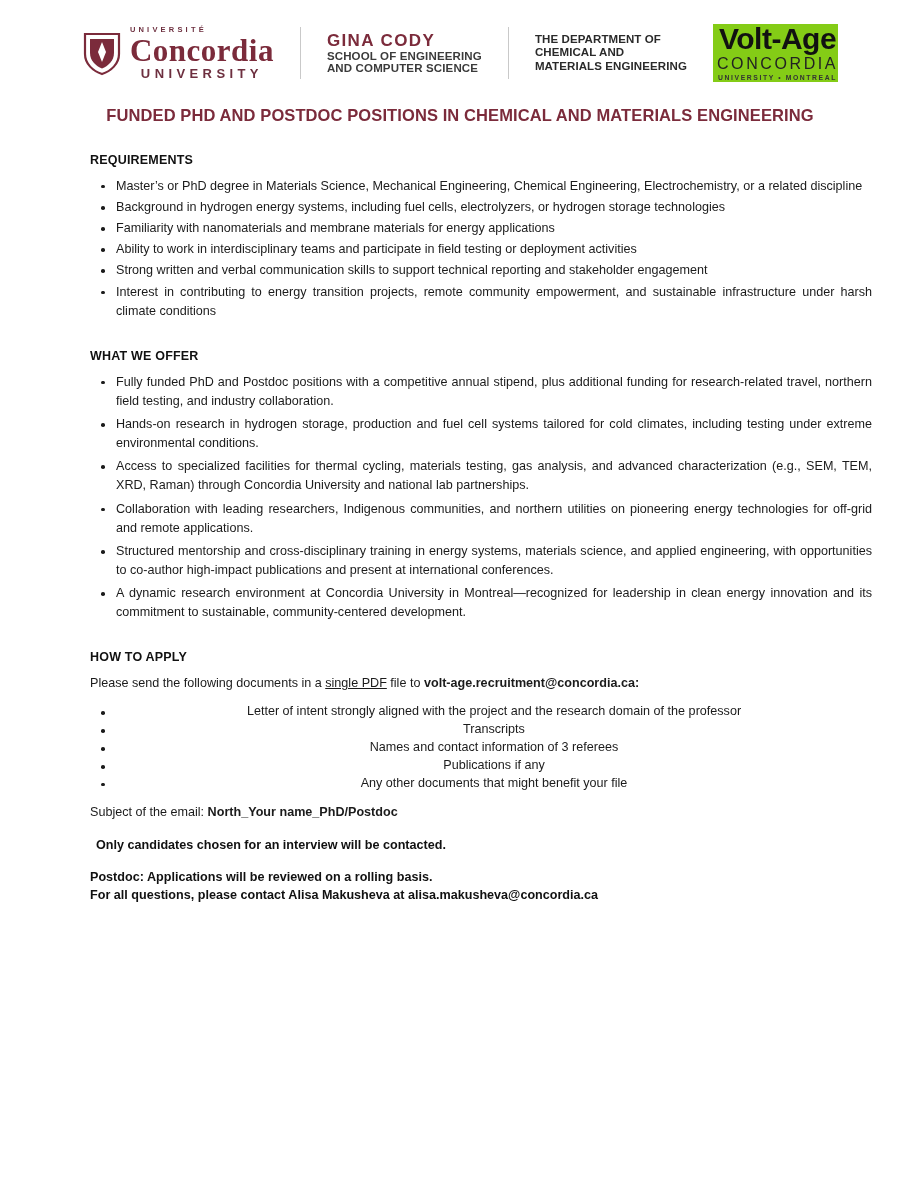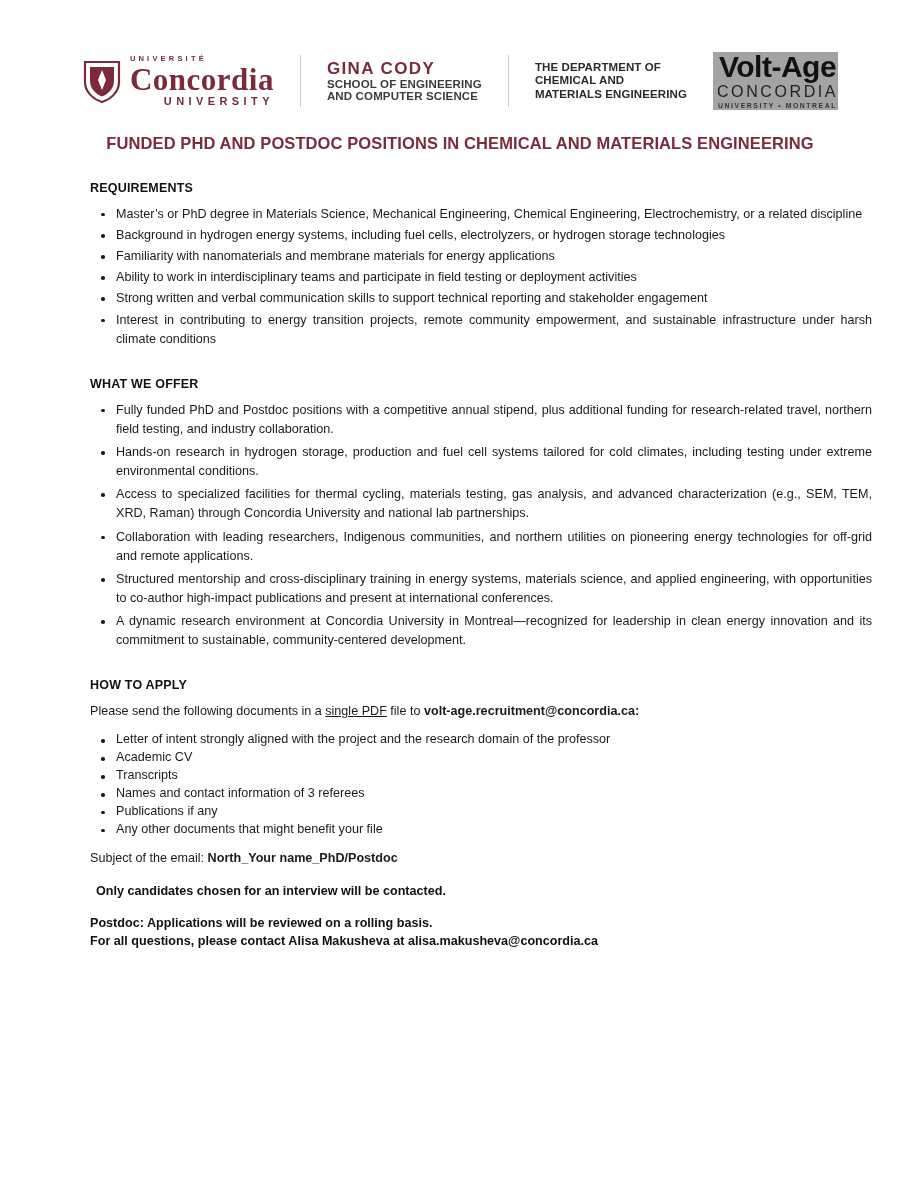--- a/index.html
+++ b/index.html
@@ -24,21 +24,20 @@
   }
 
   
   .logo-band {
     display: flex;
     align-items: center;
     justify-content: center;
     gap: 26px;
     padding: 24px 60px 6px 60px;
     box-sizing: border-box;
-    margin-top: 28px;
   }
 
   .logo-concordia {
     display: flex;
     align-items: center;
     gap: 8px;
   }
   .shield {
     width: 40px;
     height: 46px;
@@ -57,25 +56,25 @@
   }
   .concordia-mid {
     font-family: "Liberation Serif", serif;
     font-size: 31px;
     font-weight: 700;
     color: #7b2b3b;
     letter-spacing: 0.5px;
     margin: 1px 0 1px 0;
   }
   .concordia-bot {
-    font-size: 11px;
+    font-size: 13px;
     letter-spacing: 4.4px;
     color: #6d2f3f;
     font-weight: 700;
-    text-align: right;
+    text-align: center;
   }
 
   .divider-v {
     width: 1px;
     height: 52px;
     background: #c9c9c9;
   }
 
   .logo-ginacody {
     line-height: 1.12;
@@ -95,21 +94,21 @@
 
   .logo-dept {
     line-height: 1.16;
     font-size: 11.5px;
     font-weight: 700;
     color: #2a2a2a;
     letter-spacing: 0.1px;
   }
 
   .logo-voltage {
-    background: #a3a3a3;
+    background: #84cc16;
     text-align: center;
     line-height: 1;
     padding-left: 4px;
   }
   .va-title {
     font-family: "Liberation Sans", sans-serif;
     font-size: 30px;
     font-weight: 700;
     color: #111111;
     letter-spacing: -0.5px;
@@ -182,21 +181,21 @@
     height: 3.6px;
     background: #1b1b1b;
     border-radius: 50%;
   }
   ul.offer > li {
     margin-bottom: 4px;
   }
   ul.tight > li {
     margin-bottom: 0;
     line-height: 1.42;
-    text-align: left;
+    text-align: center;
   }
 
   .apply-block {
     margin-top: 6px;
   }
   .para {
     font-size: 12.6px;
     line-height: 1.5;
     color: #1b1b1b;
     margin: 10px 0 10px 0;
@@ -288,21 +287,20 @@
 
     <div class="apply-block">
       <div class="section-head">HOW TO APPLY</div>
 
       <div class="para">
         <span>Please send the following documents in a </span><span class="u">single PDF</span><span> file to </span><span class="b">volt-age.recruitment@concordia.ca:</span>
       </div>
 
       <ul class="bullets tight">
         <li>Letter of intent strongly aligned with the project and the research domain of the professor</li>
-        <li>Academic CV</li>
         <li>Transcripts</li>
         <li>Names and contact information of 3 referees</li>
         <li>Publications if any</li>
         <li>Any other documents that might benefit your file</li>
       </ul>
 
       <div class="para">
         <span>Subject of the email: </span><span class="b">North_Your name_PhD/Postdoc</span>
       </div>
 

